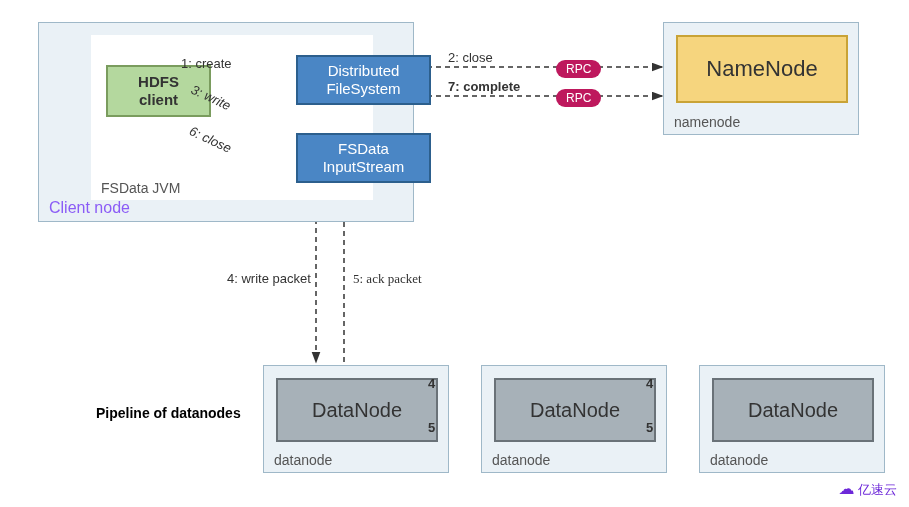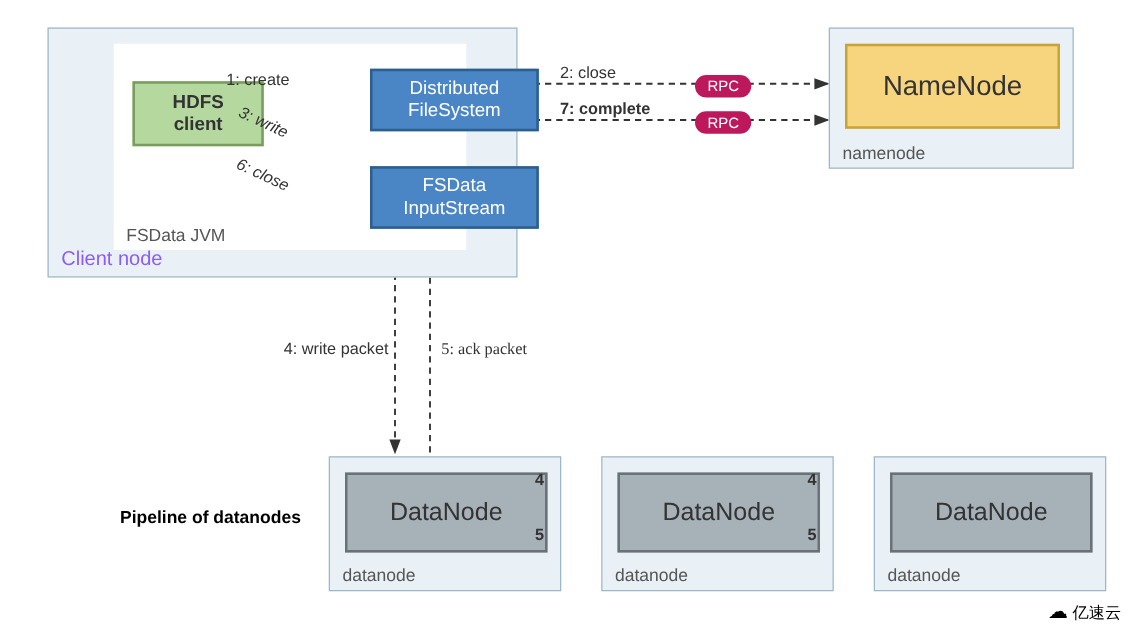--- a/index.html
+++ b/index.html
@@ -126,21 +126,21 @@
       top: 405px;
       font-weight: bold;
       font-size: 14px;
       padding-left: 48px;
     }
     .watermark {
       position: absolute;
       right: 12px;
       bottom: 8px;
       font-size: 13px;
-      color: #000000;
+      color: #6d28d9;
       font-family: sans-serif;
     }
     svg.arrows {
       position: absolute;
       left: 0; top: 0;
       width: 909px; height: 507px;
       pointer-events: none;
     }
     .arrow-label {
       position: absolute;

